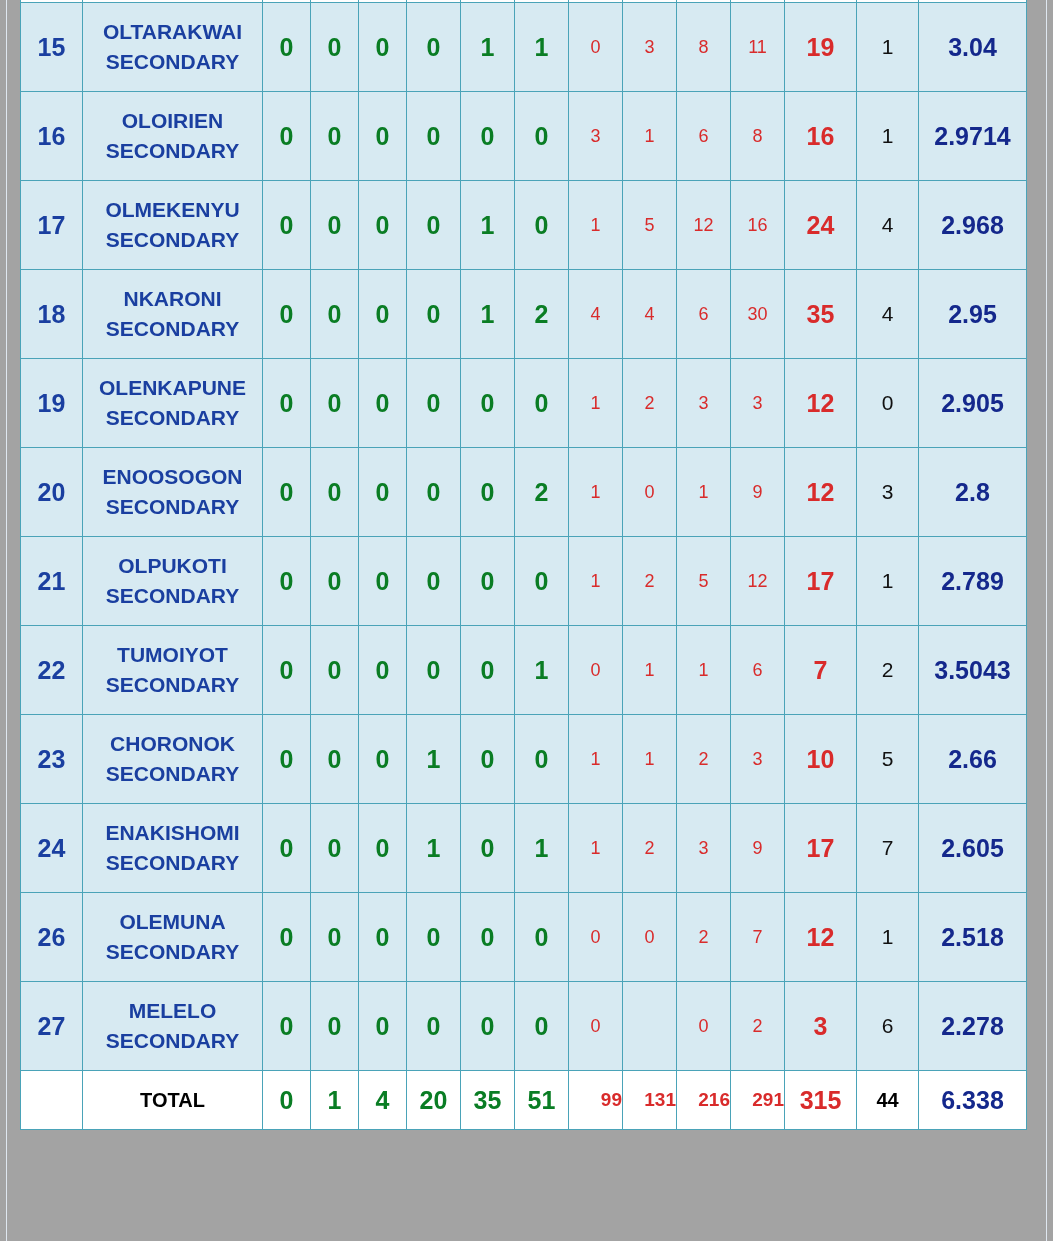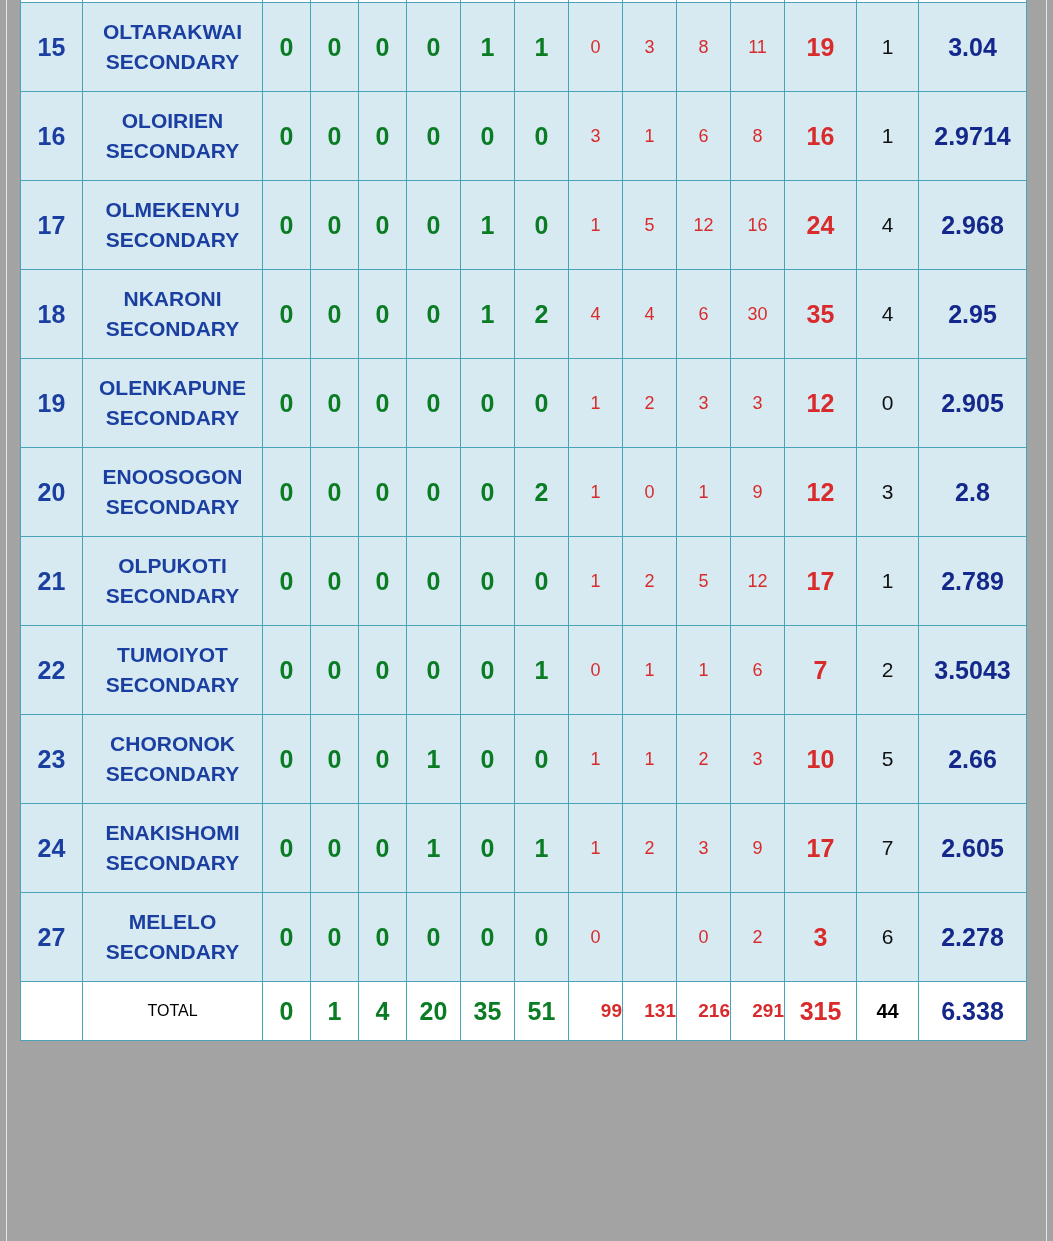--- a/index.html
+++ b/index.html
@@ -87,22 +87,22 @@
     font-weight: bold;
     font-size: 25px;
     background: #ffffff;
   }
   tr.row { height: 89px; }
 
   
   tr.total td { background: #ffffff; height: 58px; }
   tr.total td.label {
     color: #000000;
-    font-weight: normal;
-    font-size: 16px;
+    font-weight: bold;
+    font-size: 20px;
     margin-top: 44px;
   }
   tr.total td.green { color: #0a7d24; font-weight: bold; font-size: 25px; }
   tr.total td.red-sm { color: #d92b2b; font-weight: bold; font-size: 19px; text-align: right; }
   tr.total td.red-big { color: #d92b2b; font-weight: bold; font-size: 25px; margin-left: 36px; }
   tr.total td.plain { color: #000000; font-weight: bold; font-size: 20px; }
   tr.total td.mean { color: #14288c; font-weight: bold; font-size: 25px; }
 
   
   tr.clip-top td { height: 10px; border-top: none; background: #ffffff; }
@@ -355,20 +355,40 @@
         <td class="red-sm">1</td>
         <td class="red-sm">2</td>
         <td class="red-sm">3</td>
         <td class="red-sm">9</td>
         <td class="red-big">17</td>
         <td class="plain">7</td>
         <td class="mean">2.605</td>
       </tr>
 
 
+      <tr class="row">
+        <td class="idx">26</td>
+        <td class="name">
+          <span class="ln">OLEMUNA</span>
+          <span class="ln">SECONDARY</span>
+        </td>
+        <td class="green">0</td>
+        <td class="green">0</td>
+        <td class="green">0</td>
+        <td class="green">0</td>
+        <td class="green">0</td>
+        <td class="green">0</td>
+        <td class="red-sm">0</td>
+        <td class="red-sm">0</td>
+        <td class="red-sm">2</td>
+        <td class="red-sm">7</td>
+        <td class="red-big">12</td>
+        <td class="plain">1</td>
+        <td class="mean">2.518</td>
+      </tr>
 
       <tr class="row">
         <td class="idx">27</td>
         <td class="name">
           <span class="ln">MELELO</span>
           <span class="ln">SECONDARY</span>
         </td>
         <td class="green">0</td>
         <td class="green">0</td>
         <td class="green">0</td>

